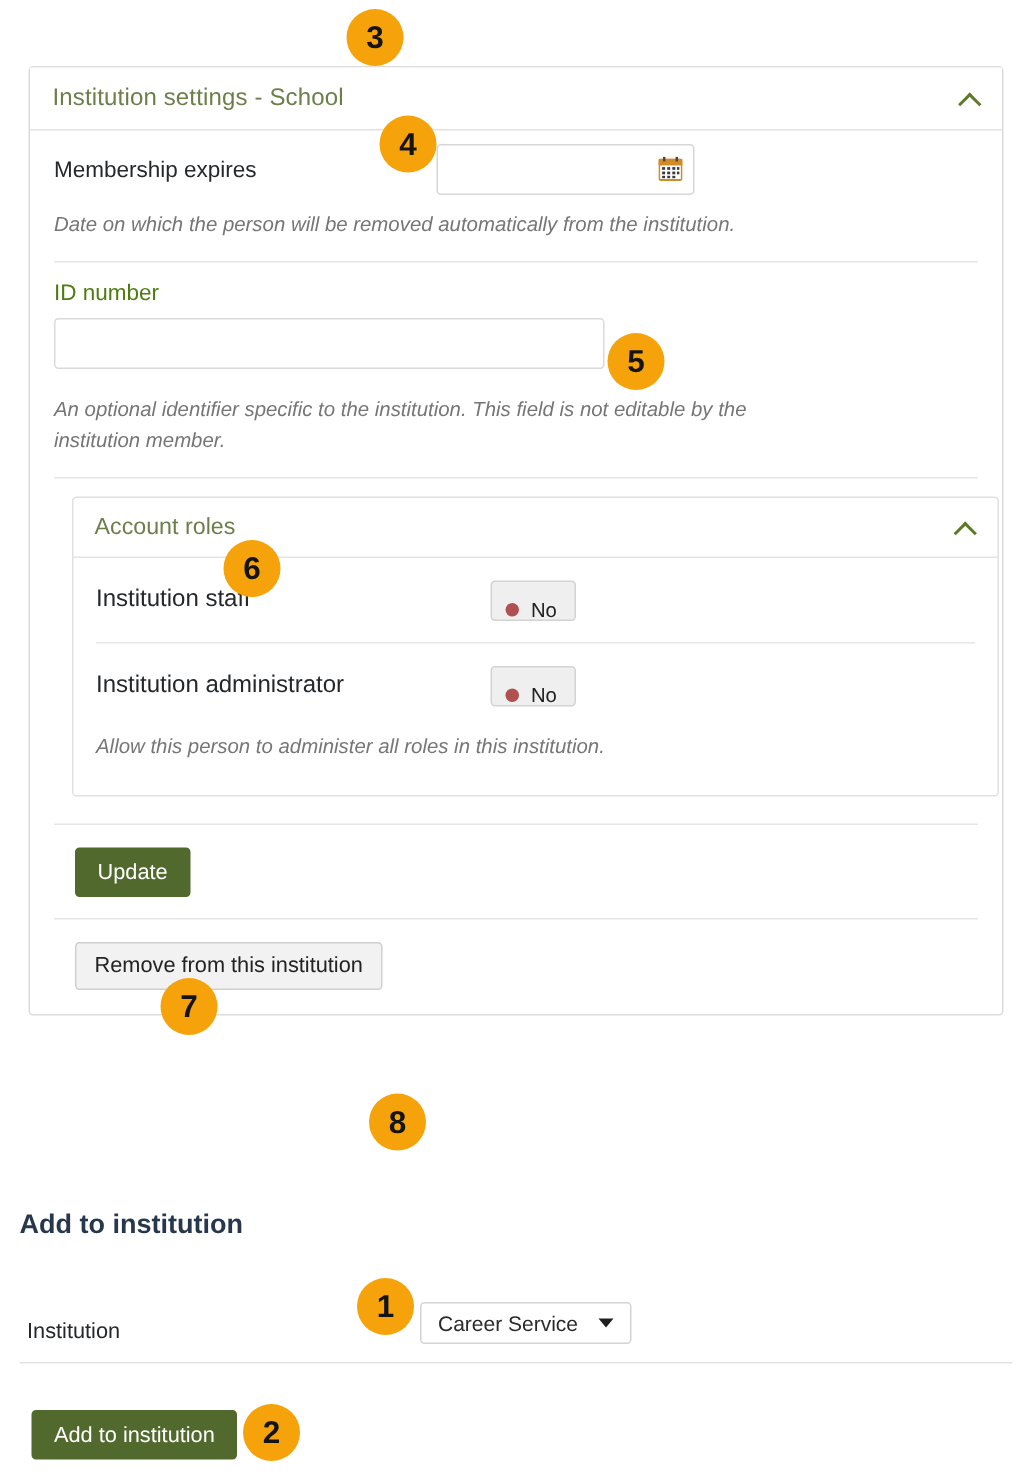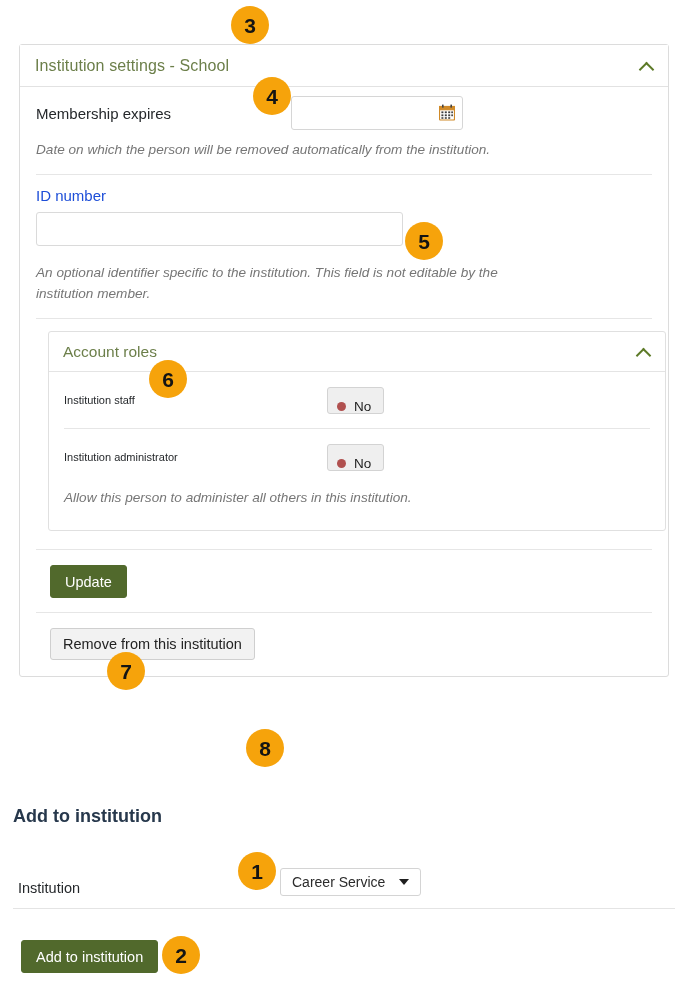--- a/index.html
+++ b/index.html
@@ -119,21 +119,21 @@
     border-radius: 3px;
     background: #fff;
     padding: 4px 9px;
     font-family: "Liberation Sans", sans-serif;
     font-size: 14px;
     outline: none;
   }
   .field-block { padding-top: 12px; }
   .field-block .sub-label {
     font-size: 15px;
-    color: #1d4ed8;
+    color: #4d7c0f;
     margin-bottom: 8px;
   }
 
   
   .inner-panel {
     margin: 12px 0 0 12px;
     width: 618px;
     border: 1px solid #e0e0e0;
     border-radius: 3px;
     background: #fff;
@@ -151,21 +151,21 @@
   }
   .inner-panel-body { padding: 0 15px; }
   .inner-row {
     display: flex;
     align-items: center;
     min-height: 56px;
   }
   .inner-label {
     width: 263px;
     flex: 0 0 263px;
-    font-size: 11px;
+    font-size: 16px;
     color: #25282b;
   }
 
   
   .toggle-btn {
     display: inline-flex;
     align-items: center;
     gap: 8px;
     height: 27px;
     padding: 12px 12px 0 9px;
@@ -358,21 +358,21 @@
         <div class="divider"></div>
 
         <div class="inner-row">
           <div class="inner-label">Institution administrator</div>
           <button class="toggle-btn">
             <span class="toggle-dot"></span>
             <span>No</span>
           </button>
         </div>
 
-        <div class="help-text" style="padding-top:2px;padding-bottom:22px;">Allow this person to administer all others in this institution.</div>
+        <div class="help-text" style="padding-top:2px;padding-bottom:22px;">Allow this person to administer all roles in this institution.</div>
       </div>
     </div>
 
     <div style="height:18px;"></div>
     <div class="divider"></div>
 
     <div class="btn-zone">
       <button class="btn-primary">Update</button>
     </div>
 

